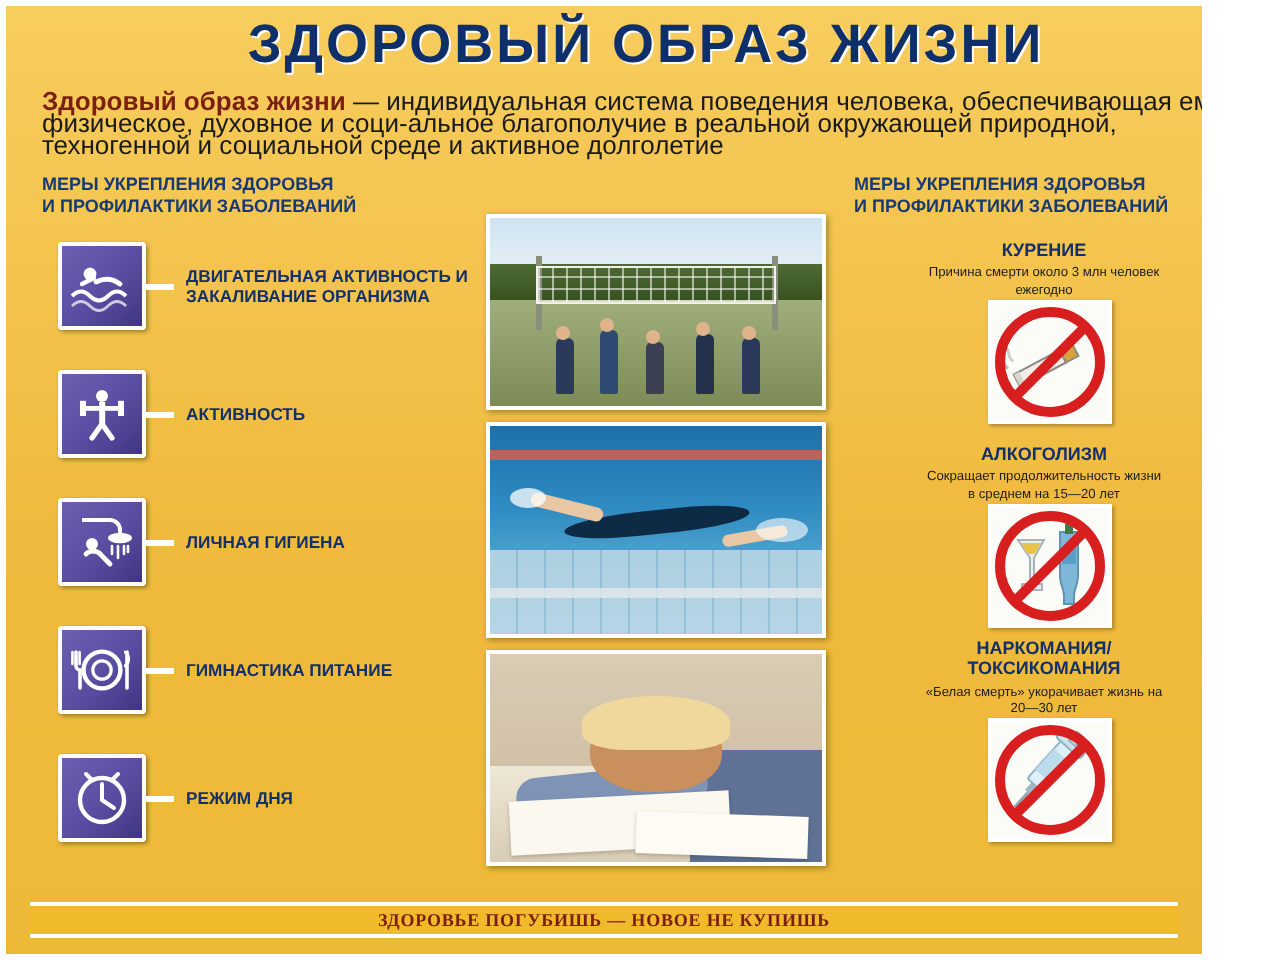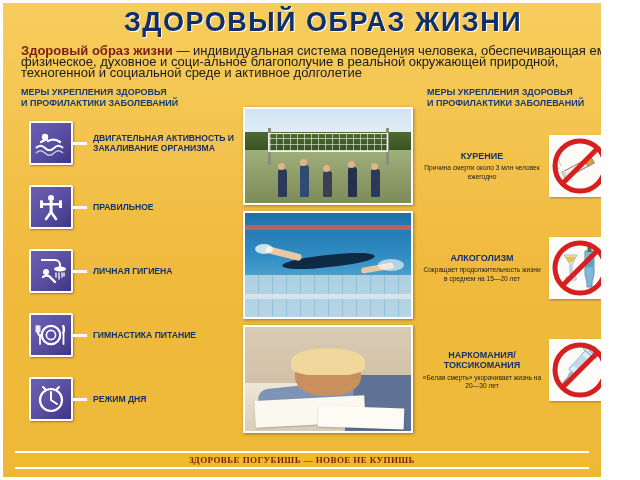--- a/index.html
+++ b/index.html
@@ -111,21 +111,21 @@
   .sl-paper2{ position:absolute; left:44%; bottom:3%; width:52%; height:20%; background:#fdfbf3; transform:rotate(2deg); box-shadow:0 1px 2px rgba(0,0,0,.2); }
   .sl-head  { position:absolute; left:30%; top:26%; width:40%; height:40%; background:#c98f5c; border-radius:50% 50% 45% 45%; }
   .sl-hair  { position:absolute; left:28%; top:20%; width:44%; height:26%; background:#f0d79b; border-radius:50% 50% 30% 30%; }
   .sl-arm   { position:absolute; left:8%; top:56%; width:58%; height:20%; background:#7e93b5; border-radius:10px; transform:rotate(-6deg); }
   .sl-shirt { position:absolute; right:0; top:46%; width:40%; height:54%; background:#5f7296; border-radius:12px 0 0 0; }
 
   
   .hazards { position: absolute; left: 418px; top: 112px; width: 208px; }
   .hazard {
     position: relative; height: 102px;
-    display: flex; align-items: center; justify-content: flex-start;
+    display: flex; align-items: center; justify-content: center; flex-direction: column;
   }
   .hz-text {
     width: 128px; text-align: center; padding-right: 6px;
   }
   .hz-title { font-size: 9px; font-weight: bold; color: #14306a; line-height: 10.5px; }
   .hz-sub   { font-size: 6.6px; color: #1d1d1d; line-height: 8.4px; margin-top: 3px; }
   .hz-sign {
     position: relative; width: 62px; height: 62px; flex: 0 0 62px;
     border: 2px solid #ffffff; background: #fbfbf8;
     box-shadow: 1px 1px 2px rgba(0,0,0,.3);
@@ -186,21 +186,21 @@
         <svg width="32" height="28" viewBox="0 0 32 28" aria-hidden="true">
           <circle cx="16" cy="5" r="3" fill="#ffffff"></circle>
           <rect x="14.6" y="8" width="3" height="11" fill="#ffffff"></rect>
           <rect x="8" y="10" width="16" height="2.4" fill="#ffffff"></rect>
           <rect x="5" y="7.4" width="3" height="7.6" fill="#ffffff"></rect>
           <rect x="24" y="7.4" width="3" height="7.6" fill="#ffffff"></rect>
           <path d="M16 19l-5 7M16 19l5 7" stroke="#ffffff" stroke-width="2.6" stroke-linecap="round"></path>
         </svg>
       </div>
       <div class="m-bar"></div>
-      <div class="m-label">ПРАВИЛЬНОЕ</div>
+      <div class="m-label">АКТИВНОСТЬ</div>
     </div>
 
     <div class="measure">
       <div class="m-icon">
         <svg width="32" height="30" viewBox="0 0 32 30" aria-hidden="true">
           <path d="M6 4h14a5 5 0 0 1 5 5v3" stroke="#ffffff" stroke-width="2" fill="none"></path>
           <ellipse cx="25" cy="13" rx="6" ry="2.6" fill="#ffffff"></ellipse>
           <g stroke="#ffffff" stroke-width="1.3" stroke-linecap="round">
             <path d="M21 17v4M24 17v6M27 17v4M29 17v3"></path>
           </g>

